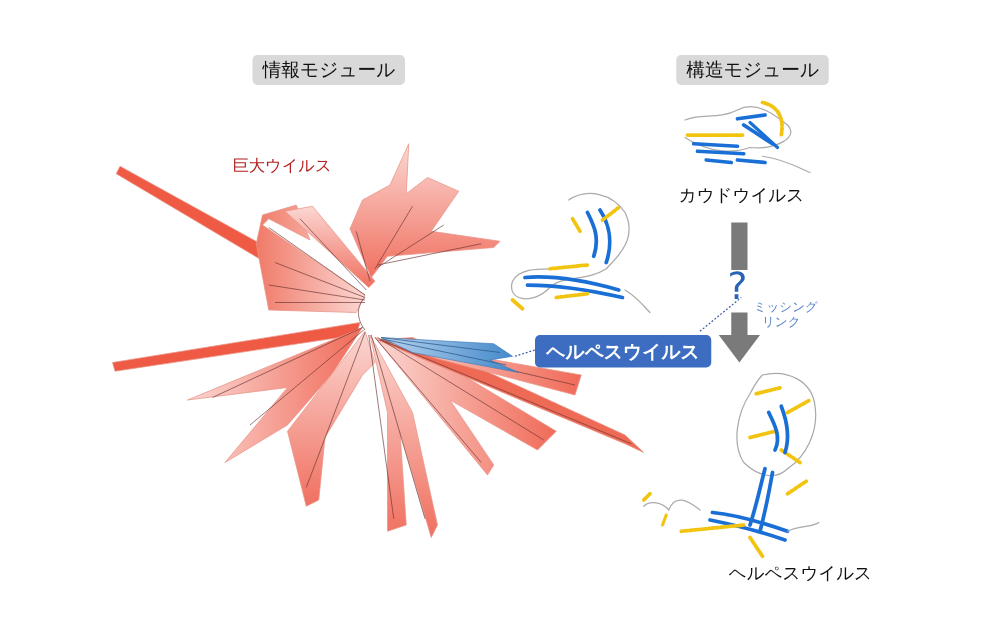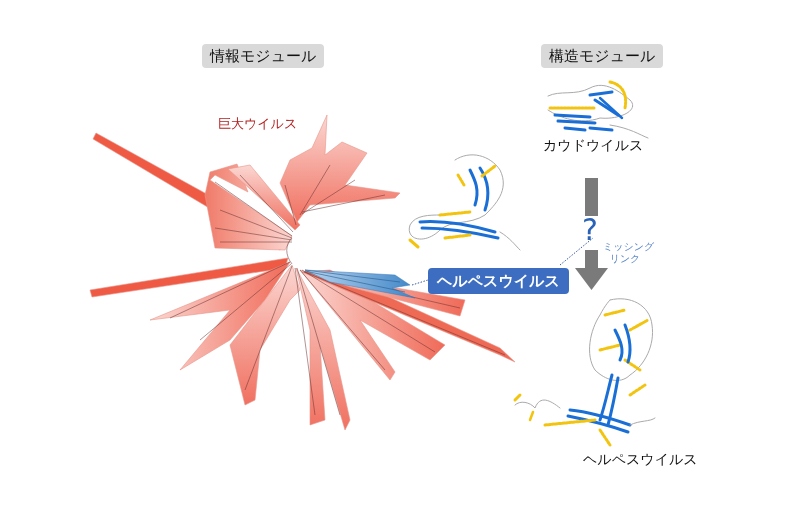--- a/index.html
+++ b/index.html
@@ -149,23 +149,23 @@
     <path d="M515,405 C520,400 530,402 535,408 C540,395 550,400 560,408" stroke="#aaa" stroke-width="1"></path>
     <path d="M515,400 L520,395" stroke="#f2c40f" stroke-width="3"></path>
     <path d="M530,420 L533,412" stroke="#f2c40f" stroke-width="2.5"></path>
     <path d="M630,425 C640,420 650,422 655,418" stroke="#aaa" stroke-width="1"></path>
   </g>
 </svg>
 
 <div class="module-label" style="left:202px; top:44px;">情報モジュール</div>
 <div class="module-label" style="left:527px; top:44px;margin-left:14px;">構造モジュール</div>
 
-<div class="text-label giant" style="left:186px; top:117px;margin-left:32px;">巨大ウイルス</div>
+<div class="text-label giant" style="left:186px; top:127px;">巨大ウイルス</div>
 <div class="mils-box" style="left:428px; top:268px;">ヘルペスウイルス</div>
 
-<div class="text-label virus-name" style="left:543px; top:138px;text-align:center;">カウドウイルス</div>
+<div class="text-label virus-name" style="left:543px; top:150px;text-align:center;">カウドウイルス</div>
 <div class="text-label virus-name" style="left:535px; top:452px;margin-left:48px;">ヘルペスウイルス</div>
 
 <div class="text-label qmark" style="left:582px; top:215px;">?</div>
 <div class="text-label missing" style="left:603px; top:217px; width:44px;">
   <div>ミッシング</div>
   <div>リンク</div>
 </div>
 
 </body></html>

